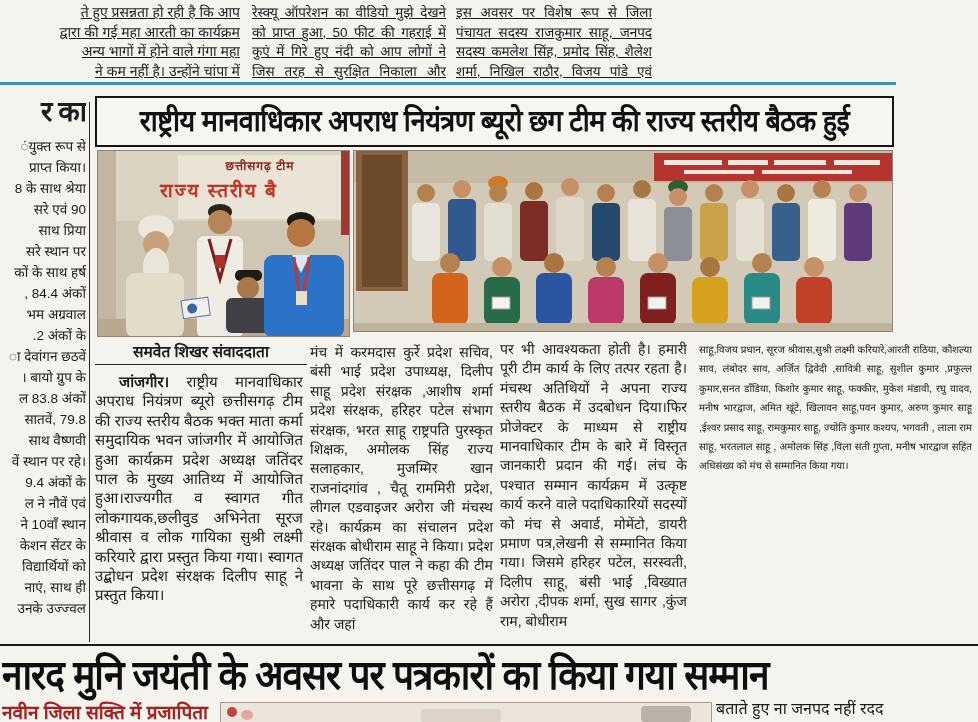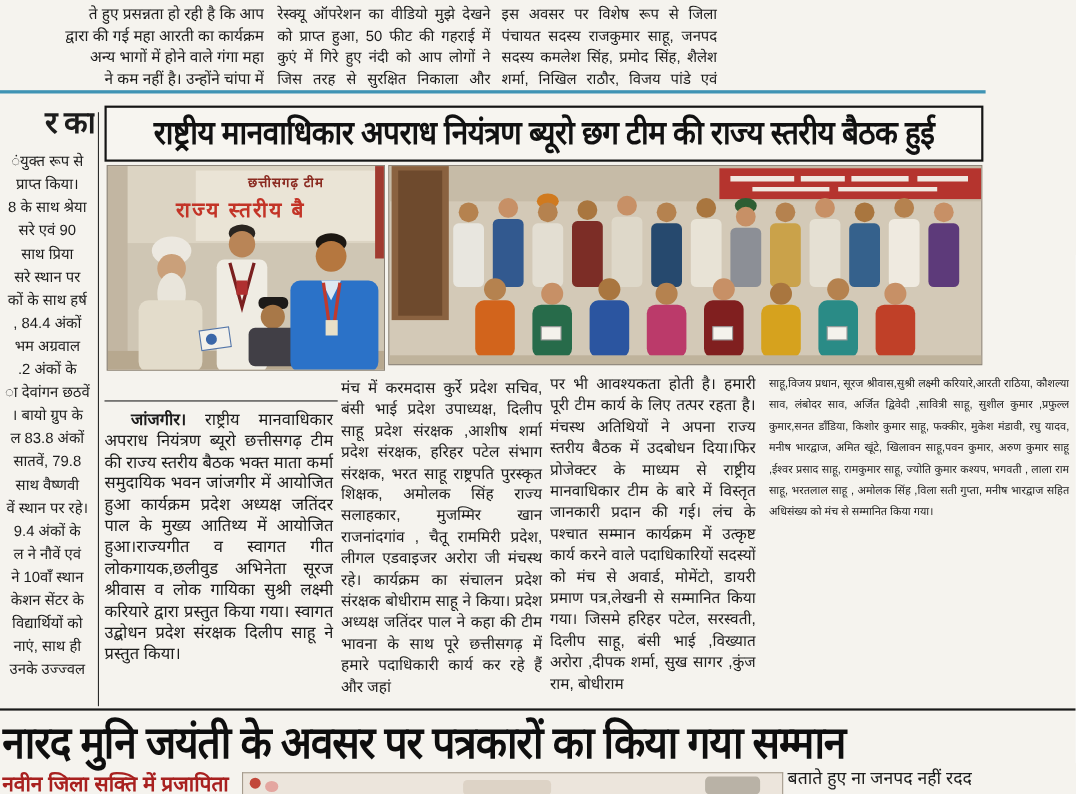--- a/index.html
+++ b/index.html
@@ -8,33 +8,33 @@
     background:#f5f3ee;
     font-family:"Liberation Sans","DejaVu Sans",sans-serif;
     color:#1c1c1c;
   }
   .abs { position:absolute; }
   .just { text-align:justify; text-justify:inter-word; }
   .prelines { white-space:pre-line; }
   .clip { overflow:hidden; }
 
   
-  .ts-col { font-size:13.5px; line-height:19.5px; }
+  .ts-col { font-size:13.5px; line-height:19.5px;text-decoration:underline; }
   .ts-col1 { left:0px; top:3px; width:240px; height:78px; text-align:right; font-size:14px;}
   .ts-col2 { left:252px; top:3px; width:194px; height:78px; }
   .ts-col3 { left:456px; top:3px; width:196px; height:78px; }
   .ts-box  { left:658px; top:0px; width:238px; height:85px; box-sizing:border-box;
              border:2px solid #3f93b4; padding:3px 7px; font-size:13.5px; line-height:19px; }
   .teal-rule { left:0px; top:82px; width:896px; height:3px; background:#3f93b4; }
 
   
   .sidebar { left:0px; top:94px; width:86px; }
   .sb-head { font-size:28px; font-weight:bold; letter-spacing:-1px; text-align:right;
              line-height:36px; height:42px; overflow:hidden; }
-  .sb-lines { font-size:13.5px; line-height:21px; text-align:center; }
+  .sb-lines { font-size:13.5px; line-height:21px; text-align:right; }
   .sb-divider { left:89px; top:102px; width:1px; height:540px; background:#2b2b2b; }
 
   
   .headline-box { left:95px; top:96px; width:799px; height:51px; box-sizing:border-box;
                   border:2px solid #151515; background:#f7f5f0; }
   .headline-text { display:block; font-size:27px; font-weight:bold; letter-spacing:-0.5px;
                    line-height:47px; text-align:center; white-space:nowrap; overflow:hidden;
                    transform:scaleY(1.1); color:#111; }
 
   .photo { box-sizing:border-box; border:1px solid #8d857a; background:#d3c9b7; }
@@ -219,20 +219,21 @@
         <circle cx="460" cy="116" r="10" fill="#c79066"></circle>
           <rect x="442" y="126" width="36" height="48" rx="8" fill="#c04028"></rect>
         <rect x="138" y="146" width="18" height="12" fill="#f4f2ec" stroke="#999"></rect>
         <rect x="294" y="146" width="18" height="12" fill="#f4f2ec" stroke="#999"></rect>
         <rect x="398" y="146" width="18" height="12" fill="#f4f2ec" stroke="#999"></rect>
       </g>
       <rect y="172" width="540" height="10" fill="#bfb39c"></rect>
     </svg>
   </div>
 
+  <div class="abs byline">समवेत शिखर संवाददाता</div>
   <div class="abs byline-rule"></div>
 
   <div class="abs bodycol col1 just clip">
     <span class="dateline">जांजगीर।</span><span> राष्ट्रीय मानवाधिकार अपराध नियंत्रण ब्यूरो छत्तीसगढ़ टीम की राज्य स्तरीय बैठक भक्त माता कर्मा समुदायिक भवन जांजगीर में आयोजित हुआ कार्यक्रम प्रदेश अध्यक्ष जतिंदर पाल के मुख्य आतिथ्य में आयोजित हुआ।राज्यगीत व स्वागत गीत लोकगायक,छलीवुड अभिनेता सूरज श्रीवास व लोक गायिका सुश्री लक्ष्मी करियारे द्वारा प्रस्तुत किया गया। स्वागत उद्बोधन प्रदेश संरक्षक दिलीप साहू ने प्रस्तुत किया।</span>
   </div>
   <div class="abs bodycol col2 just clip">मंच में करमदास कुर्रे प्रदेश सचिव, बंसी भाई प्रदेश उपाध्यक्ष, दिलीप साहू प्रदेश संरक्षक ,आशीष शर्मा प्रदेश संरक्षक, हरिहर पटेल संभाग संरक्षक, भरत साहू राष्ट्रपति पुरस्कृत शिक्षक, अमोलक सिंह राज्य सलाहकार, मुजम्मिर खान राजनांदगांव , चैतू राममिरी प्रदेश, लीगल एडवाइजर अरोरा जी मंचस्थ रहे। कार्यक्रम का संचालन प्रदेश संरक्षक बोधीराम साहू ने किया। प्रदेश अध्यक्ष जतिंदर पाल ने कहा की टीम भावना के साथ पूरे छत्तीसगढ़ में हमारे पदाधिकारी कार्य कर रहे हैं और जहां</div>
   <div class="abs bodycol col3 just clip">पर भी आवश्यकता होती है। हमारी पूरी टीम कार्य के लिए तत्पर रहता है।मंचस्थ अतिथियों ने अपना राज्य स्तरीय बैठक में उदबोधन दिया।फिर प्रोजेक्टर के माध्यम से राष्ट्रीय मानवाधिकार टीम के बारे में विस्तृत जानकारी प्रदान की गई। लंच के पश्चात सम्मान कार्यक्रम में उत्कृष्ट कार्य करने वाले पदाधिकारियों सदस्यों को मंच से अवार्ड, मोमेंटो, डायरी प्रमाण पत्र,लेखनी से सम्मानित किया गया। जिसमे हरिहर पटेल, सरस्वती, दिलीप साहू, बंसी भाई ,विख्यात अरोरा ,दीपक शर्मा, सुख सागर ,कुंज राम, बोधीराम</div>
   <div class="abs bodycol col4 just clip">साहू,विजय प्रधान, सूरज श्रीवास,सुश्री लक्ष्मी करियारे,आरती राठिया, कौशल्या साव, लंबोदर साव, अर्जित द्विवेदी ,सावित्री साहू, सुशील कुमार ,प्रफुल्ल कुमार,सनत डाँडिया, किशोर कुमार साहू, फक्कीर, मुकेश मंडावी, रघु यादव, मनीष भारद्वाज, अमित खूंटे, खिलावन साहू,पवन कुमार, अरुण कुमार साहू ,ईश्वर प्रसाद साहू, रामकुमार साहू, ज्योति कुमार कश्यप, भगवती , लाला राम साहू, भरतलाल साहू , अमोलक सिंह ,विला सती गुप्ता, मनीष भारद्वाज सहित अधिसंख्य को मंच से सम्मानित किया गया।</div>
 
   <div class="abs section-rule"></div>

